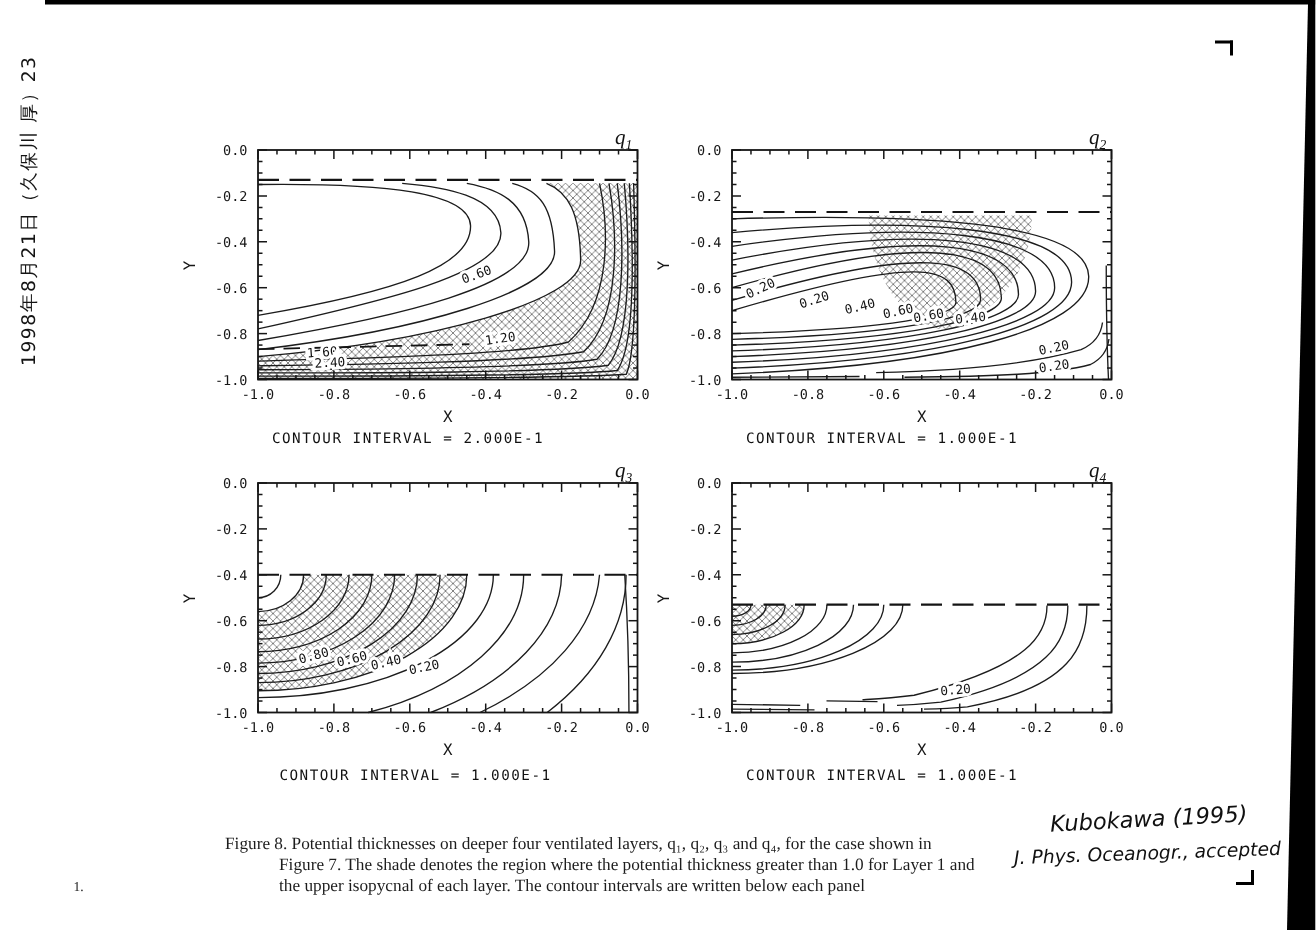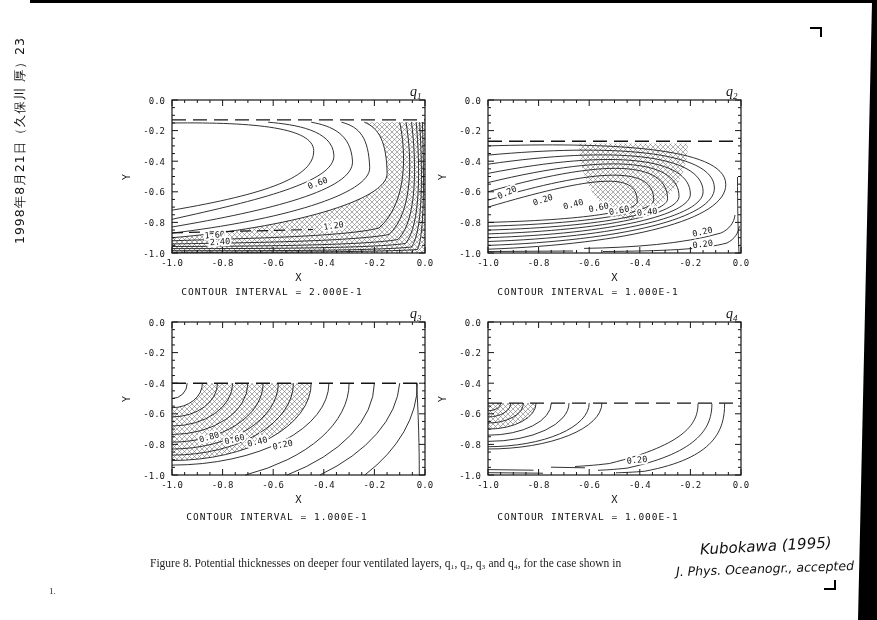--- a/index.html
+++ b/index.html
@@ -602,15 +602,17 @@
       <text class="qtitle" x="293" y="14"><tspan>q</tspan><tspan dy="3" font-size="9">4</tspan></text>
       <g>
         <text class="clabel" transform="translate(204.3 158.8) rotate(-5)">0.20</text>
       </g>
       <text class="cinterval" x="155" y="216">CONTOUR INTERVAL = 1.000E-1</text>
     </svg>
   </div>
 
   <div class="caption">
     <div class="cl">Figure 8.   Potential thicknesses on deeper four ventilated layers, q₁, q₂, q₃ and q₄, for the case shown in</div>
+    <div class="cl indent">Figure 7. The shade denotes the region where the potential thickness greater than 1.0 for Layer 1 and</div>
+    <div class="cl indent">the upper isopycnal of each layer. The contour intervals are written below each panel</div>
   </div>
 
 </div>
 
 </body></html>

